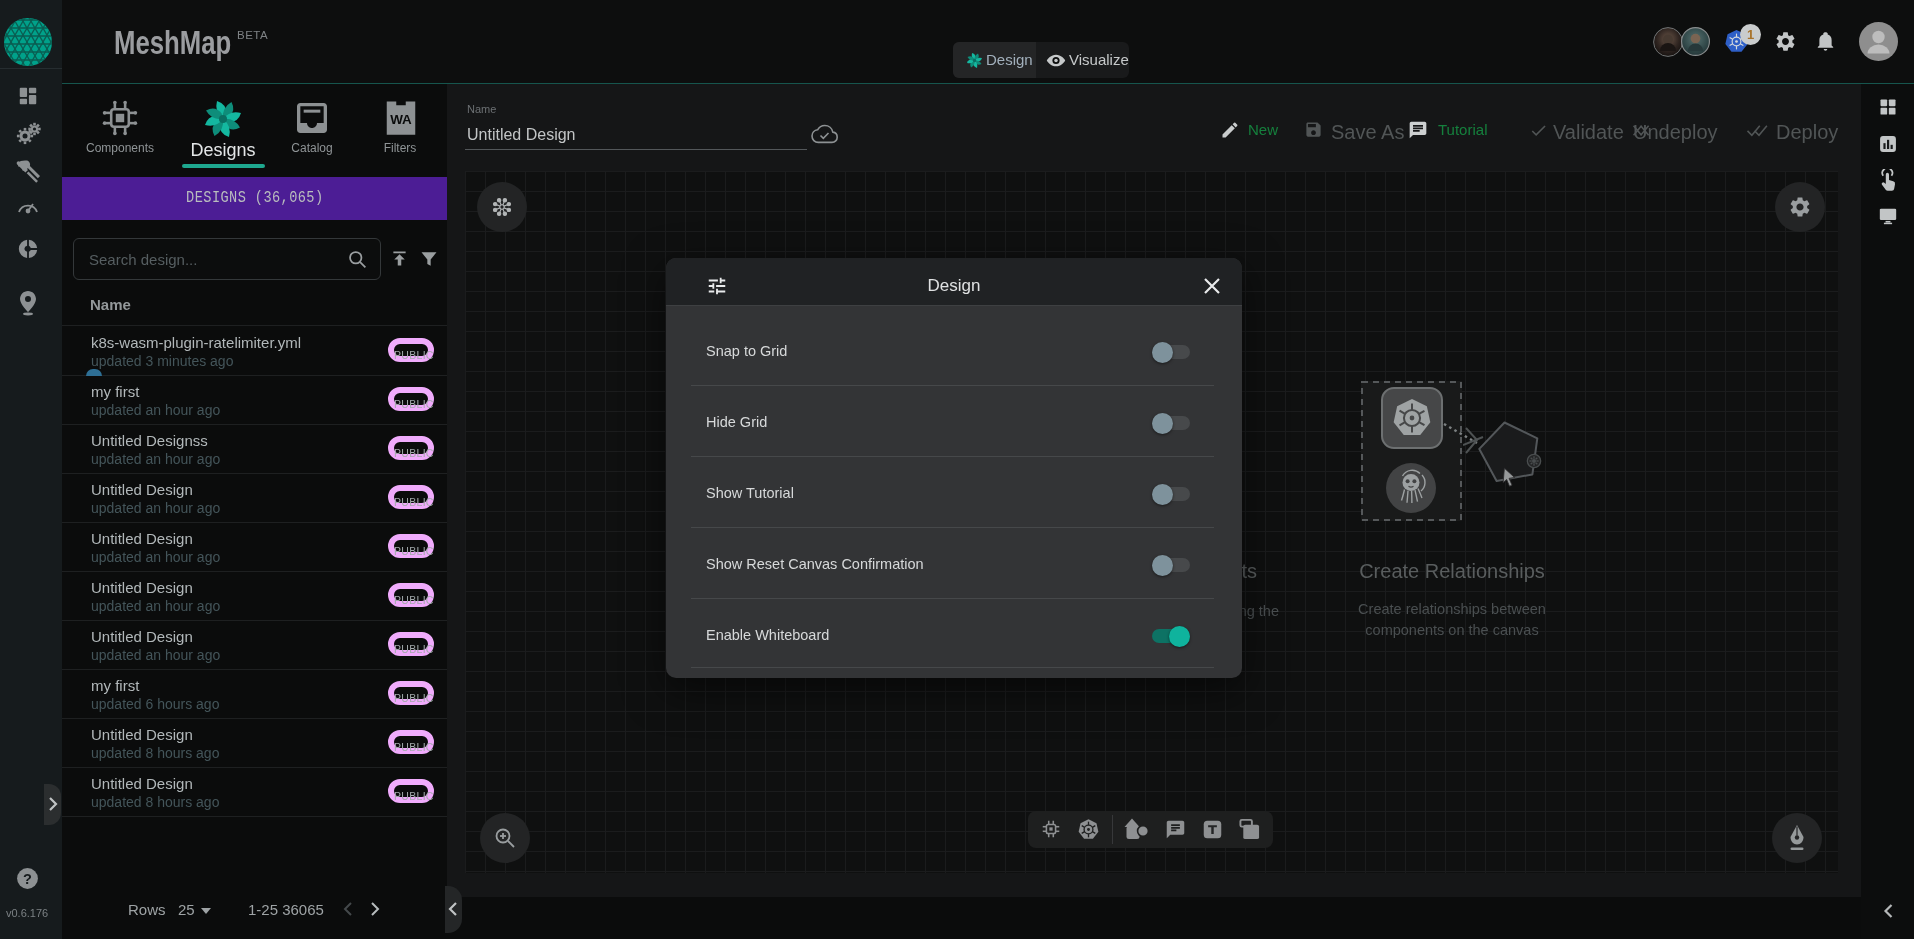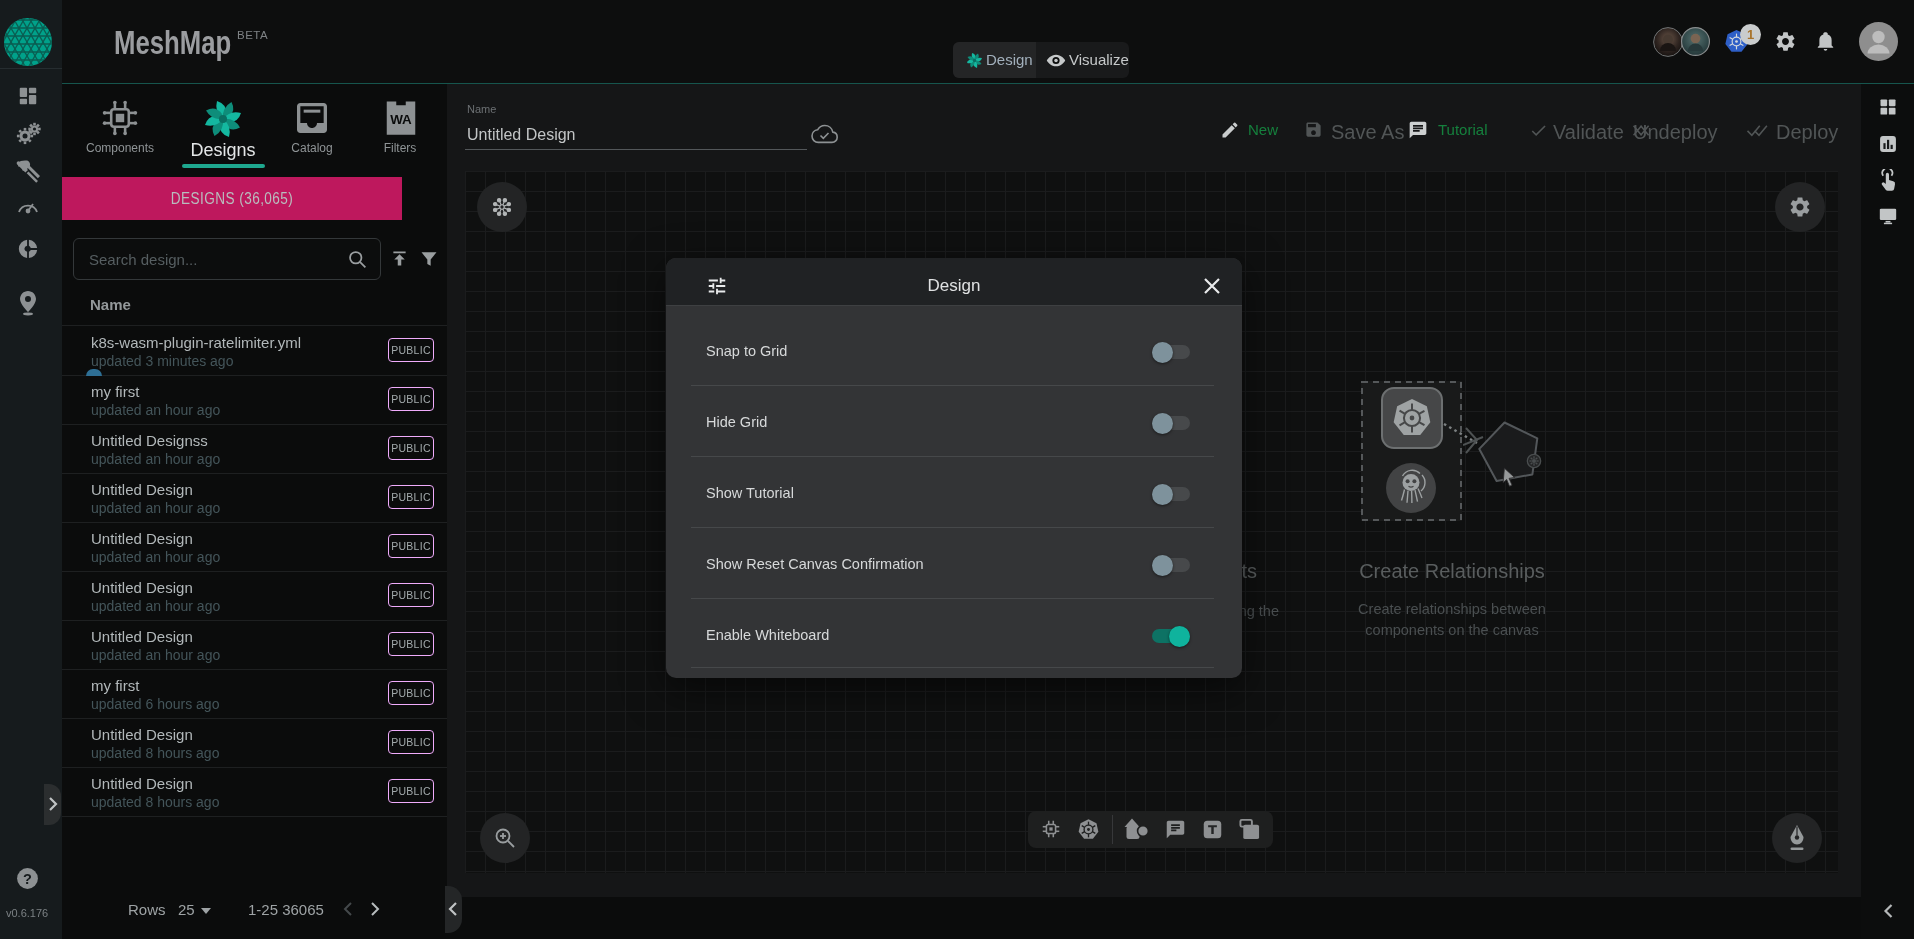--- a/index.html
+++ b/index.html
@@ -16,29 +16,29 @@
 #segwrap { left:953px; top:42px; width:176px; height:36px; background:#191a1b; border-radius:6px; }
 #segdesign { left:953px; top:42px; width:83px; height:36px; background:#242526; border-radius:6px 0 0 6px; }
 .segtxt { font-size:15px; }
 
 #lsidebar { left:0; top:0; width:62px; height:939px; background:#161b1d; }
 #lsb-div1 { left:0; top:68px; width:62px; height:1px; background:#262d30; }
 #version { left:6px; top:907px; font-size:11px; color:#7b8184; }
 
 #lpanel { left:62px; top:84px; width:385px; height:855px; background:#0b0c0c; }
 .tablabel { font-size:12px; color:#8f9496; text-align:center; }
-#designsbar { left:62px; top:177px; width:340px; height:43px; background:#be185d; color:#b9bdbe;
-  font-size:16px; letter-spacing:.5px; text-align:center; line-height:43px; }
+#designsbar { left:62px; top:177px; width:385px; height:43px; background:#4c1d95; color:#b9bdbe;
+  font-size:16px; letter-spacing:.5px; text-align:center; line-height:43px;font-family:Liberation Mono, monospace; }
 #searchbox { left:73px; top:238px; width:308px; height:42px; border:1.5px solid #34383a; border-radius:6px; background:#0c0d0d; }
 #searchph { left:89px; top:251px; font-size:15px; color:#565e61; }
 #namehdr { left:90px; top:296px; font-size:15px; font-weight:bold; color:#93989a; }
 .rowsep { left:62px; width:385px; height:1px; background:#1e2021; }
 .rowname { left:91px; font-size:15px; color:#b2b8ba; }
 .rowupd { left:91px; font-size:14px; color:#44555a; }
-.chip { left:388px; width:46px; height:24px; border:1px solid #f0abfc; border-radius:4px;
+.chip { left:388px; width:46px; height:24px; border:6px solid #f0abfc; border-radius:12px;
   color:#a3aaac; font-size:10.5px; letter-spacing:.3px; text-align:center; line-height:22px; }
 .pgtxt { font-size:15px; color:#9ea3a5; }
 
 #main { left:447px; top:84px; width:1414px; height:813px; background:#151617; }
 #canvas { left:465px; top:171px; width:1373px; height:702px; background:#0f1010;
   background-image:linear-gradient(#1b1c1d 1px, transparent 1px), linear-gradient(90deg,#1b1c1d 1px, transparent 1px);
   background-size:20px 20px; }
 .cbtn { width:50px; height:50px; border-radius:50%; background:#232425; }
 #nmlabel { left:467px; top:103px; font-size:11px; color:#6c7073; }
 #nmvalue { left:467px; top:126px; font-size:16px; color:#c2c5c6; }

